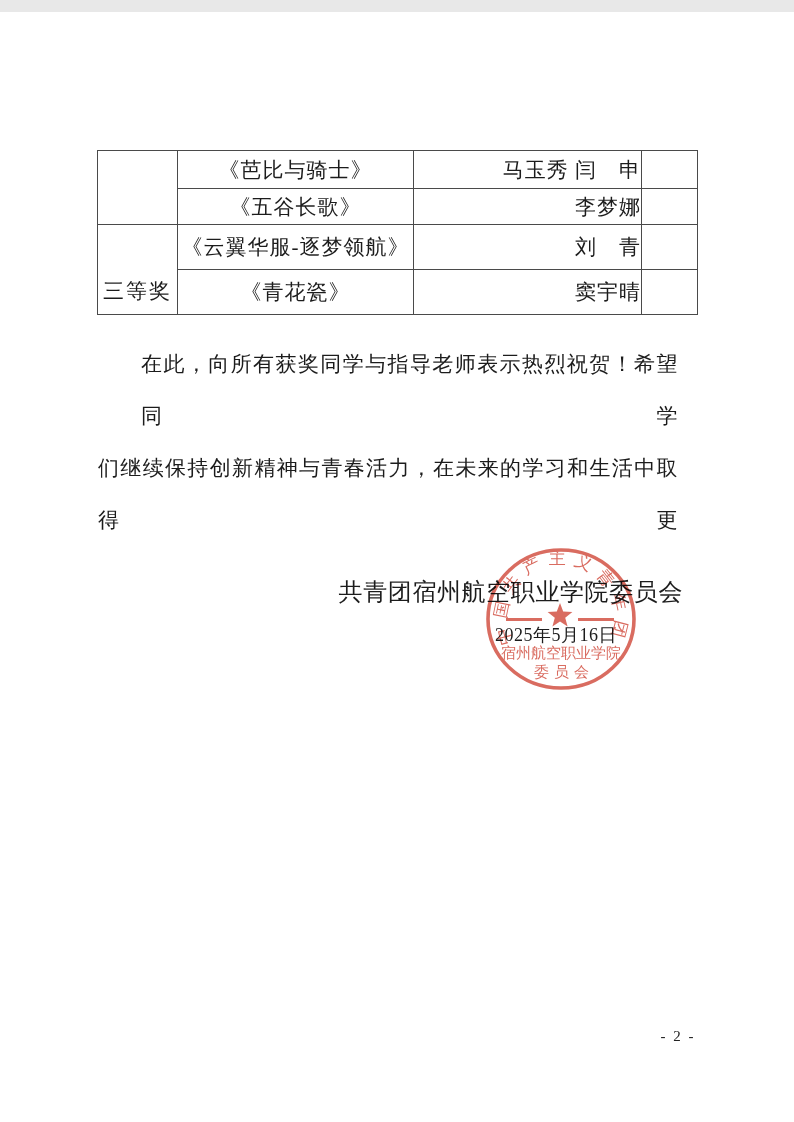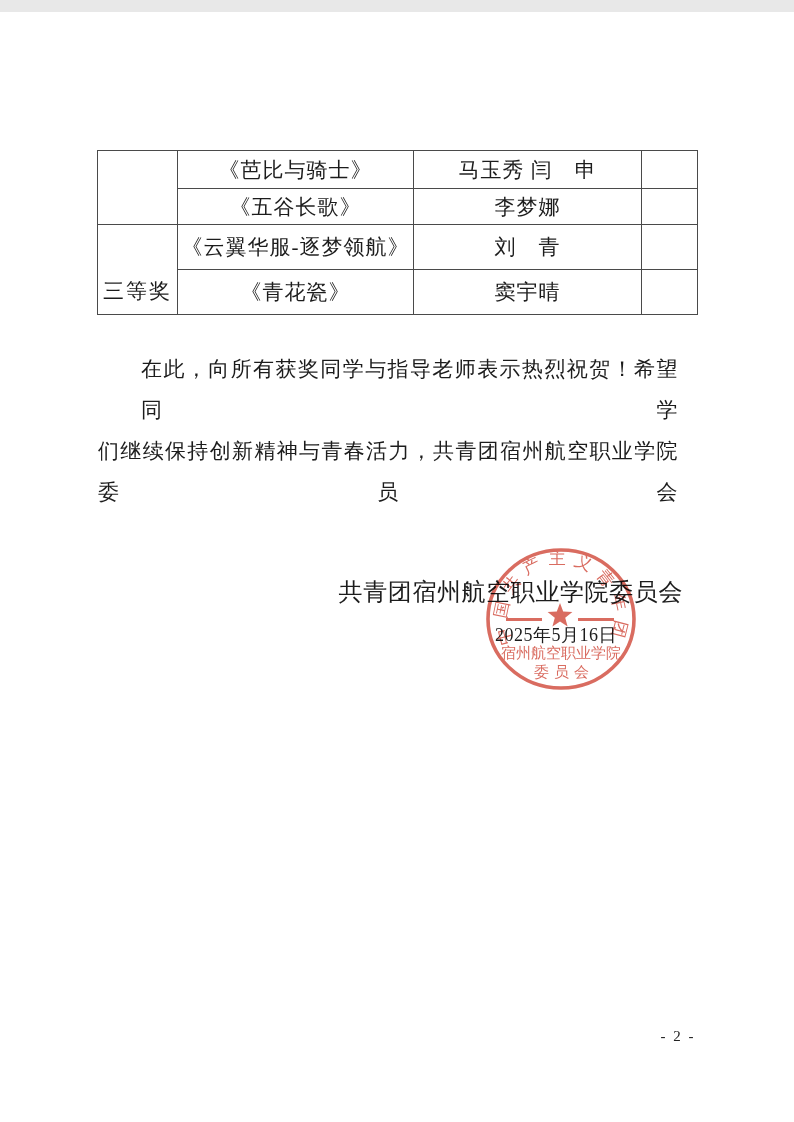--- a/index.html
+++ b/index.html
@@ -15,32 +15,32 @@
     border-collapse:collapse; table-layout:fixed;
   }
   .award-table td {
     border:1.5px solid #4a4a4a;
     text-align:center; vertical-align:middle;
     font-size:21px; letter-spacing:1px; padding:0;
     overflow:hidden; white-space:nowrap;
   }
   .award-table .col-award   { width:79px;  }
   .award-table .col-work    { width:235px; }
-  .award-table .col-authors { width:227px; }
+  .award-table .col-authors { width:227px;text-align:right; }
   .award-table .col-empty   { width:55px;  }
   .award-table tr.r1 { height:38px; }
   .award-table tr.r2 { height:36px; }
   .award-table tr.r3 { height:45px; }
   .award-table tr.r4 { height:45px; }
   .award-table td.award-cell { vertical-align:bottom; padding-bottom:9px; letter-spacing:2px; }
 
   
   .para {
-    position:absolute; left:98px; top:337px; width:580px;
-    font-size:21px; line-height:41px; letter-spacing:0.5px;
+    position:absolute; left:98px; top:326px; width:580px;
+    font-size:21px; line-height:52px; letter-spacing:0.5px;
   }
   .para .pline { text-align:justify; text-align-last:justify; }
   .para .pline.first { padding-left:43px; }
   .para .pline.last  { text-align-last:left; }
 
   
   .signature {
     position:absolute; top:564px; right:111px;
     font-size:24px; letter-spacing:0.6px; white-space:nowrap;
   }
@@ -97,21 +97,21 @@
       <tr class="r4">
         <td class="col-work">《青花瓷》</td>
         <td class="col-authors">窦宇晴</td>
         <td class="col-empty"></td>
       </tr>
     </tbody>
   </table>
 
   <div class="para">
     <div class="pline first">在此，向所有获奖同学与指导老师表示热烈祝贺！希望同学</div>
-    <div class="pline">们继续保持创新精神与青春活力，共青团宿州航空职业学院委员会</div>
+    <div class="pline">们继续保持创新精神与青春活力，在未来的学习和生活中取得更</div>
   </div>
 
   <div class="signature">共青团宿州航空职业学院委员会</div>
   <div class="doc-date">2025年5月16日</div>
 
   <svg class="seal" width="794" height="780" viewBox="0 0 794 780" xmlns="http://www.w3.org/2000/svg">
     <defs>
       <path id="sealArc" d="M 512.1 628.8 A 54 54 0 1 1 609.9 628.8" fill="none"></path>
     </defs>
 

